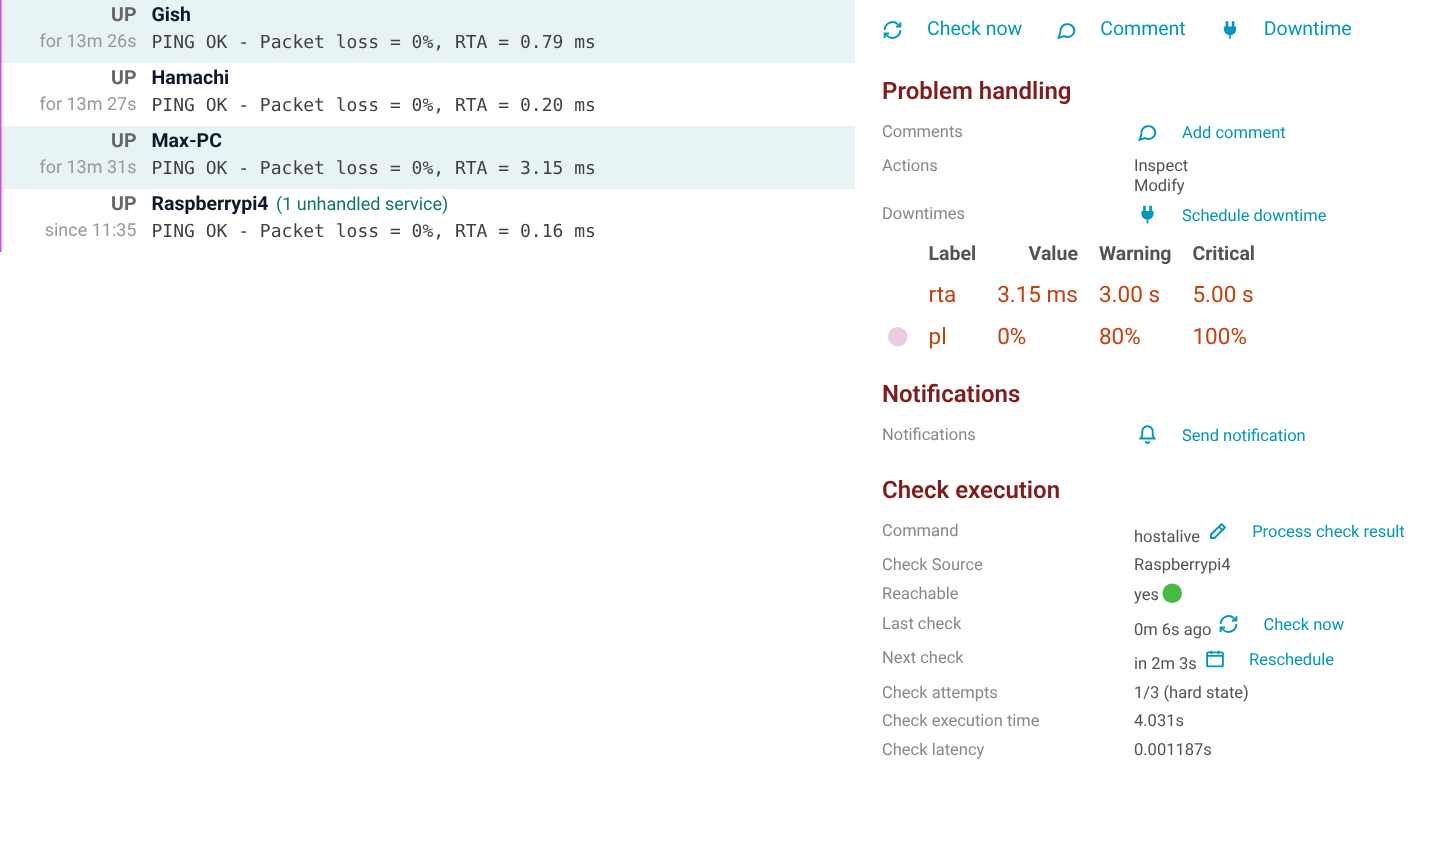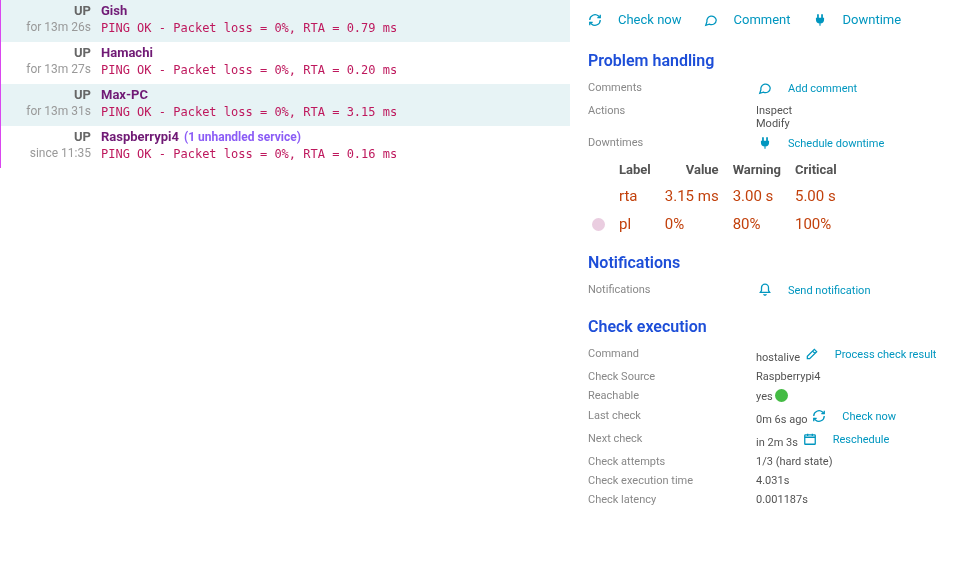--- a/index.html
+++ b/index.html
@@ -7,27 +7,27 @@
   .wrap{display:flex;width:961px;height:574px;overflow:hidden}
   .left{width:570px;padding-top:0}
   .right{flex:1;padding:10px 18px 10px 18px;overflow:auto}
   
   .row{display:flex;border-left:1px solid #d946ef;padding:3px 0 7px 0;position:relative}
   .row.sel{background:#e7f3f5}
   .state-col{width:96px;text-align:right;padding-right:6px}
   .state-up{font-weight:700;color:#666}
   .since{color:#999;font-size:12px;margin-top:2px}
   .main-col{padding-left:4px}
-  .host{font-weight:700;color:#701a75}
-  .warn{color:#8b5cf6;font-size:12px;font-weight:700;margin-left:2px}
-  .out{font-family:Menlo,Consolas,monospace;color:#be185d;font-size:12px;margin-top:3px}
+  .host{font-weight:700;color:#0f172a}
+  .warn{color:#0f766e;font-size:12px;font-weight:400;margin-left:2px}
+  .out{font-family:Menlo,Consolas,monospace;color:#404040;font-size:12px;margin-top:3px}
   
   .actions{display:flex;gap:22px;padding:2px 0 10px 0;font-size:13px}
   .link{color:#0096bf;cursor:pointer;display:inline-flex;align-items:center;gap:16px}
-  h2{font-size:16px;font-weight:600;color:#1d4ed8;margin:14px 0 8px 0}
+  h2{font-size:16px;font-weight:600;color:#7f1d1d;margin:14px 0 8px 0}
   .kv{display:flex;padding:3px 0;font-size:11px}
   .kv .k{width:168px;color:#888}
   .kv .v{flex:1;color:#535353}
   .kv .v .link{margin-left:2px}
   table.perf{margin-left:26px}
   table.perf th{text-align:right;font-weight:700;color:#535353;padding:4px 12px 4px 0;font-size:13px}
   table.perf td{padding:4px 12px 4px 0;color:#c2410c;font-size:15px}
   .dot{display:inline-block;width:13px;height:13px;border-radius:50%;background:#4b4;vertical-align:-2px;margin-left:2px}
   .dot.pl{background:#eacde0}
   svg{width:14px;height:14px;flex:none}

